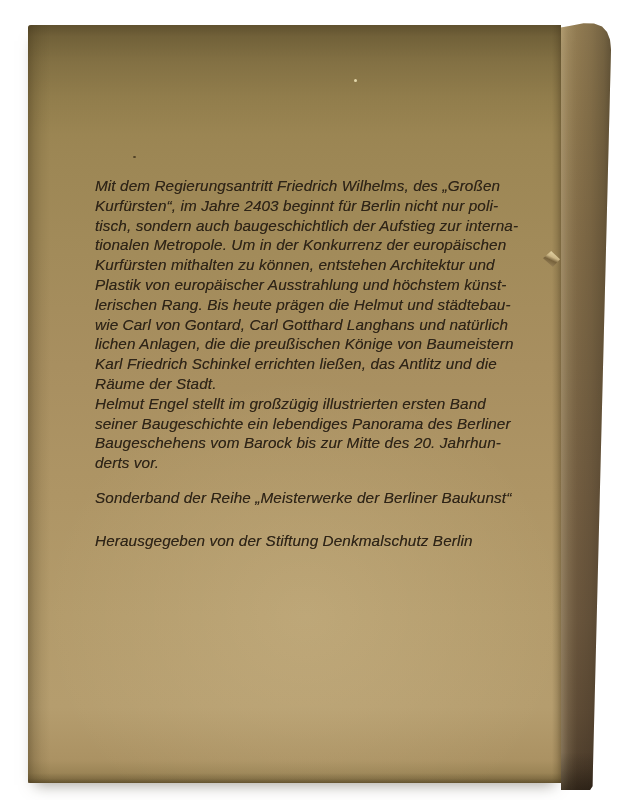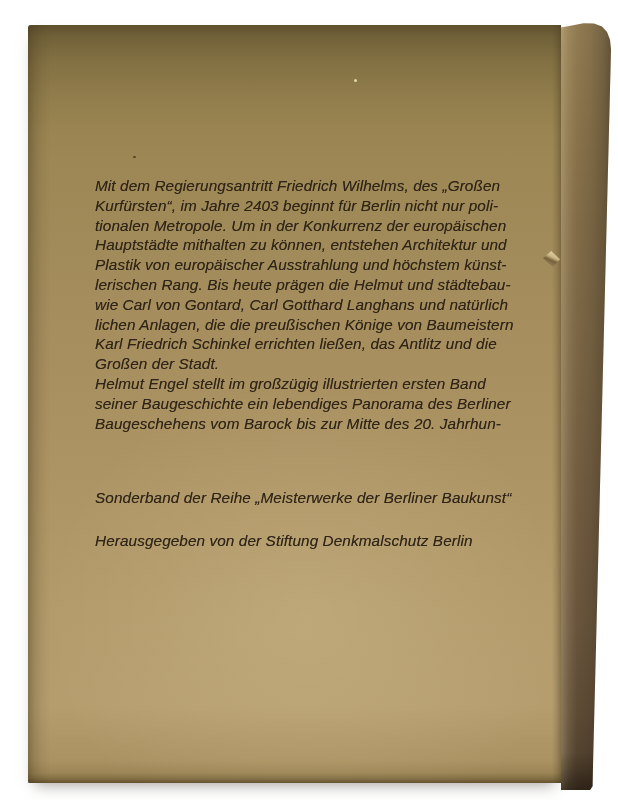--- a/index.html
+++ b/index.html
@@ -184,31 +184,33 @@
       <div class="cover-fold-right"></div>
       <div class="cover-shade-bottom"></div>
 
       <div class="dent"></div>
       <div class="speck speck-light"></div>
       <div class="speck speck-dark"></div>
 
       <div class="text-block blurb">
           <div class="line">Mit dem Regierungsantritt Friedrich Wilhelms, des „Großen</div>
           <div class="line">Kurfürsten“, im Jahre 2403 beginnt für Berlin nicht nur poli-</div>
+          <div class="line">tisch, sondern auch baugeschichtlich der Aufstieg zur interna-</div>
           <div class="line">tionalen Metropole. Um in der Konkurrenz der europäischen</div>
-          <div class="line">Hauptstädte mithalten zu können, entstehen Architektur und</div>
+          <div class="line">Kurfürsten mithalten zu können, entstehen Architektur und</div>
           <div class="line">Plastik von europäischer Ausstrahlung und höchstem künst-</div>
           <div class="line">lerischen Rang. Bis heute prägen die Helmut und städtebau-</div>
           <div class="line">wie Carl von Gontard, Carl Gotthard Langhans und natürlich</div>
           <div class="line">lichen Anlagen, die die preußischen Könige von Baumeistern</div>
           <div class="line">Karl Friedrich Schinkel errichten ließen, das Antlitz und die</div>
-          <div class="line">Großen der Stadt.</div>
+          <div class="line">Räume der Stadt.</div>
           <div class="line">Helmut Engel stellt im großzügig illustrierten ersten Band</div>
           <div class="line">seiner Baugeschichte ein lebendiges Panorama des Berliner</div>
           <div class="line">Baugeschehens vom Barock bis zur Mitte des 20. Jahrhun-</div>
+          <div class="line">derts vor.</div>
         </div>
 
       <div class="text-block publisher-note">Herausgegeben von der Stiftung Denkmalschutz Berlin</div>
 
       <div class="text-block series-note">Sonderband der Reihe „Meisterwerke der Berliner Baukunst“</div>
     </div>
 
   </div>
 </div>
 

